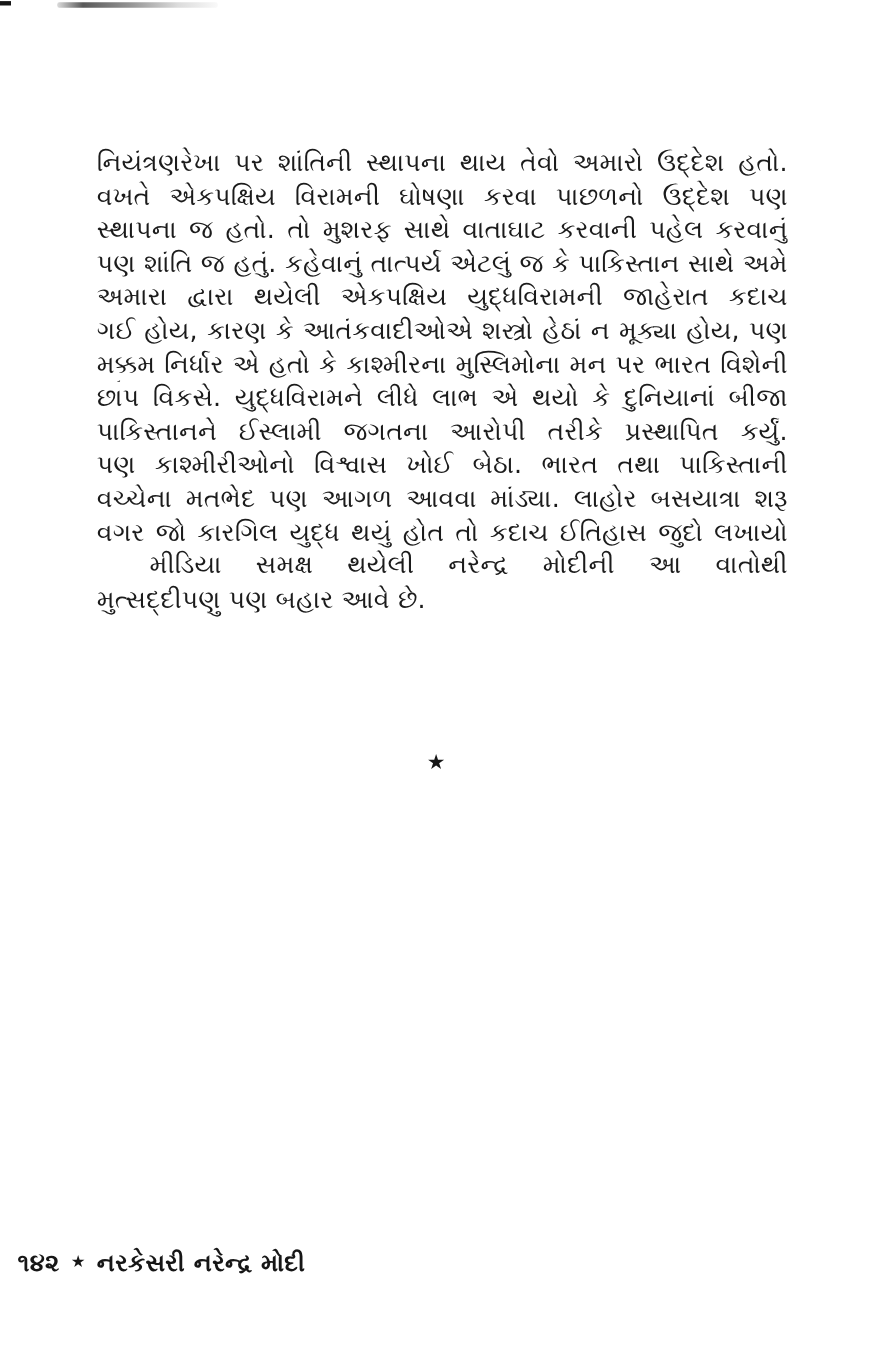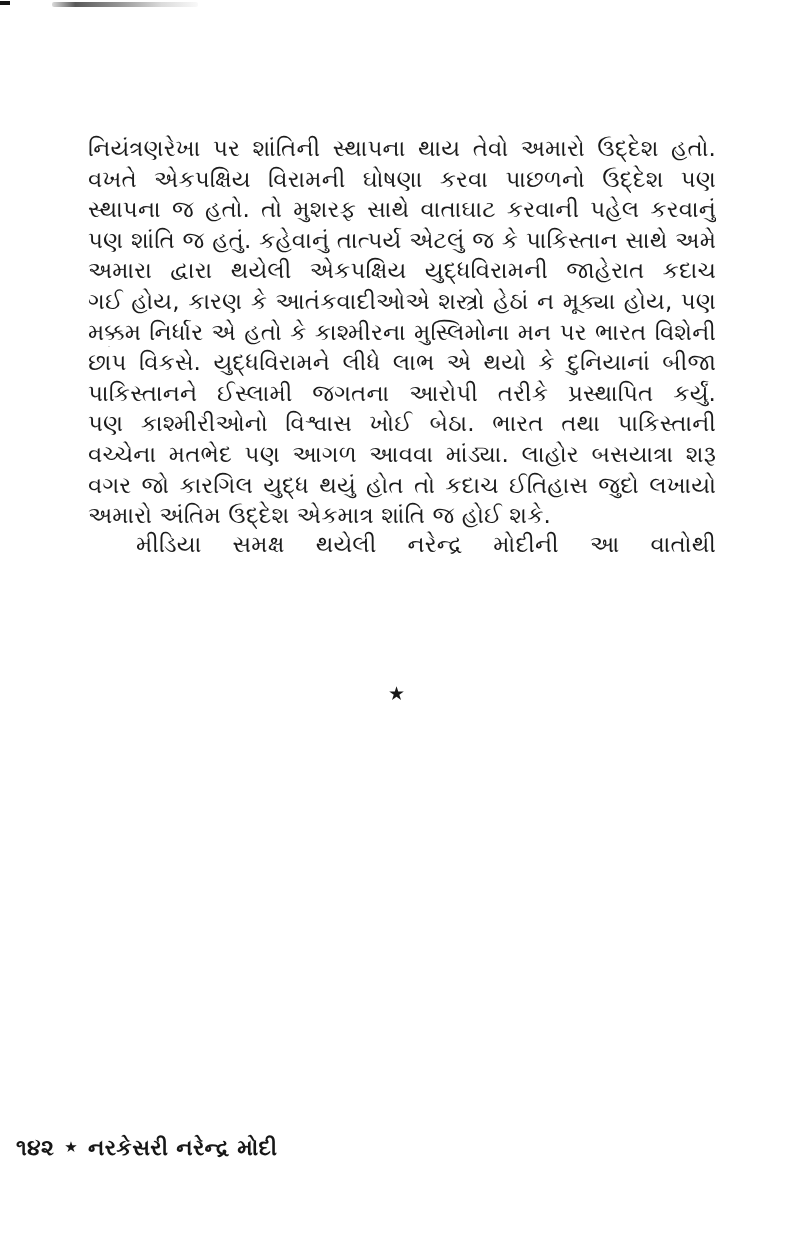--- a/index.html
+++ b/index.html
@@ -101,24 +101,24 @@
       <span class="line">સ્થાપના જ હતો. તો મુશરફ સાથે વાતાઘાટ કરવાની પહેલ કરવાનું કારણ</span>
       <span class="line">પણ શાંતિ જ હતું. કહેવાનું તાત્પર્ય એટલું જ કે પાકિસ્તાન સાથે અમે હંમેશા</span>
       <span class="line">અમારા દ્વારા થયેલી એકપક્ષિય યુદ્ધવિરામની જાહેરાત કદાચ નિષ્ફળ પણ</span>
       <span class="line">ગઈ હોય, કારણ કે આતંકવાદીઓએ શસ્ત્રો હેઠાં ન મૂક્યા હોય, પણ અમારો</span>
       <span class="line">મક્કમ નિર્ધાર એ હતો કે કાશ્મીરના મુસ્લિમોના મન પર ભારત વિશેની ઊંચી</span>
       <span class="line">છાપ વિકસે. યુદ્ધવિરામને લીધે લાભ એ થયો કે દુનિયાનાં બીજા દેશોએ</span>
       <span class="line">પાકિસ્તાનને ઈસ્લામી જગતના આરોપી તરીકે પ્રસ્થાપિત કર્યું. આતંકવાદીઓ</span>
       <span class="line">પણ કાશ્મીરીઓનો વિશ્વાસ ખોઈ બેઠા. ભારત તથા પાકિસ્તાની આતંકવાદીઓ</span>
       <span class="line">વચ્ચેના મતભેદ પણ આગળ આવવા માંડ્યા. લાહોર બસયાત્રા શરૂ થયા</span>
       <span class="line">વગર જો કારગિલ યુદ્ધ થયું હોત તો કદાચ ઈતિહાસ જુદો લખાયો હોત.</span>
-      <span class="line last">અમારો અંતિમ ઉદ્દેશ એકમાત્ર શાંતિ જ હોઈ શકે.</span>
     </p>
     <p class="para">
       <span class="line indent">મીડિયા સમક્ષ થયેલી નરેન્દ્ર મોદીની આ વાતોથી એમનામાંનું</span>
+      <span class="line last">મુત્સદ્દીપણુ પણ બહાર આવે છે.</span>
     </p>
   </div>
 
   <div class="star-divider">
     <span>★</span>
   </div>
 
   <div class="footer">
     <span class="fnum">૧૪૨</span><span class="fstar">★</span><span class="ftitle">નરકેસરી નરેન્દ્ર મોદી</span>
   </div>

